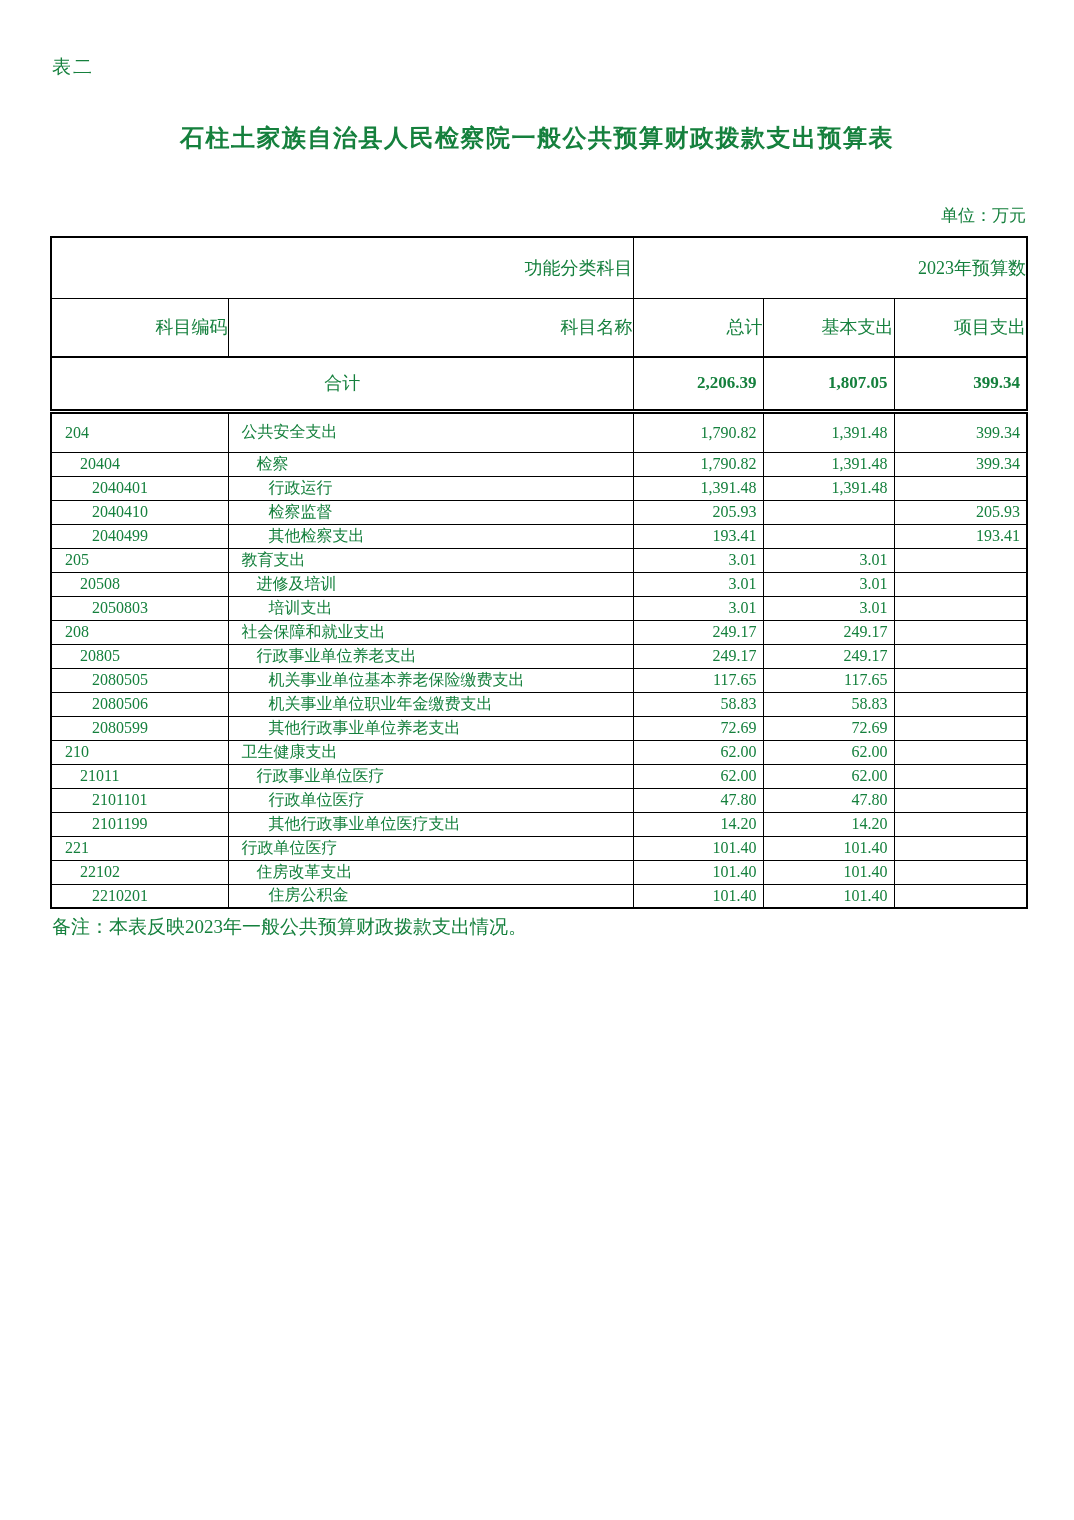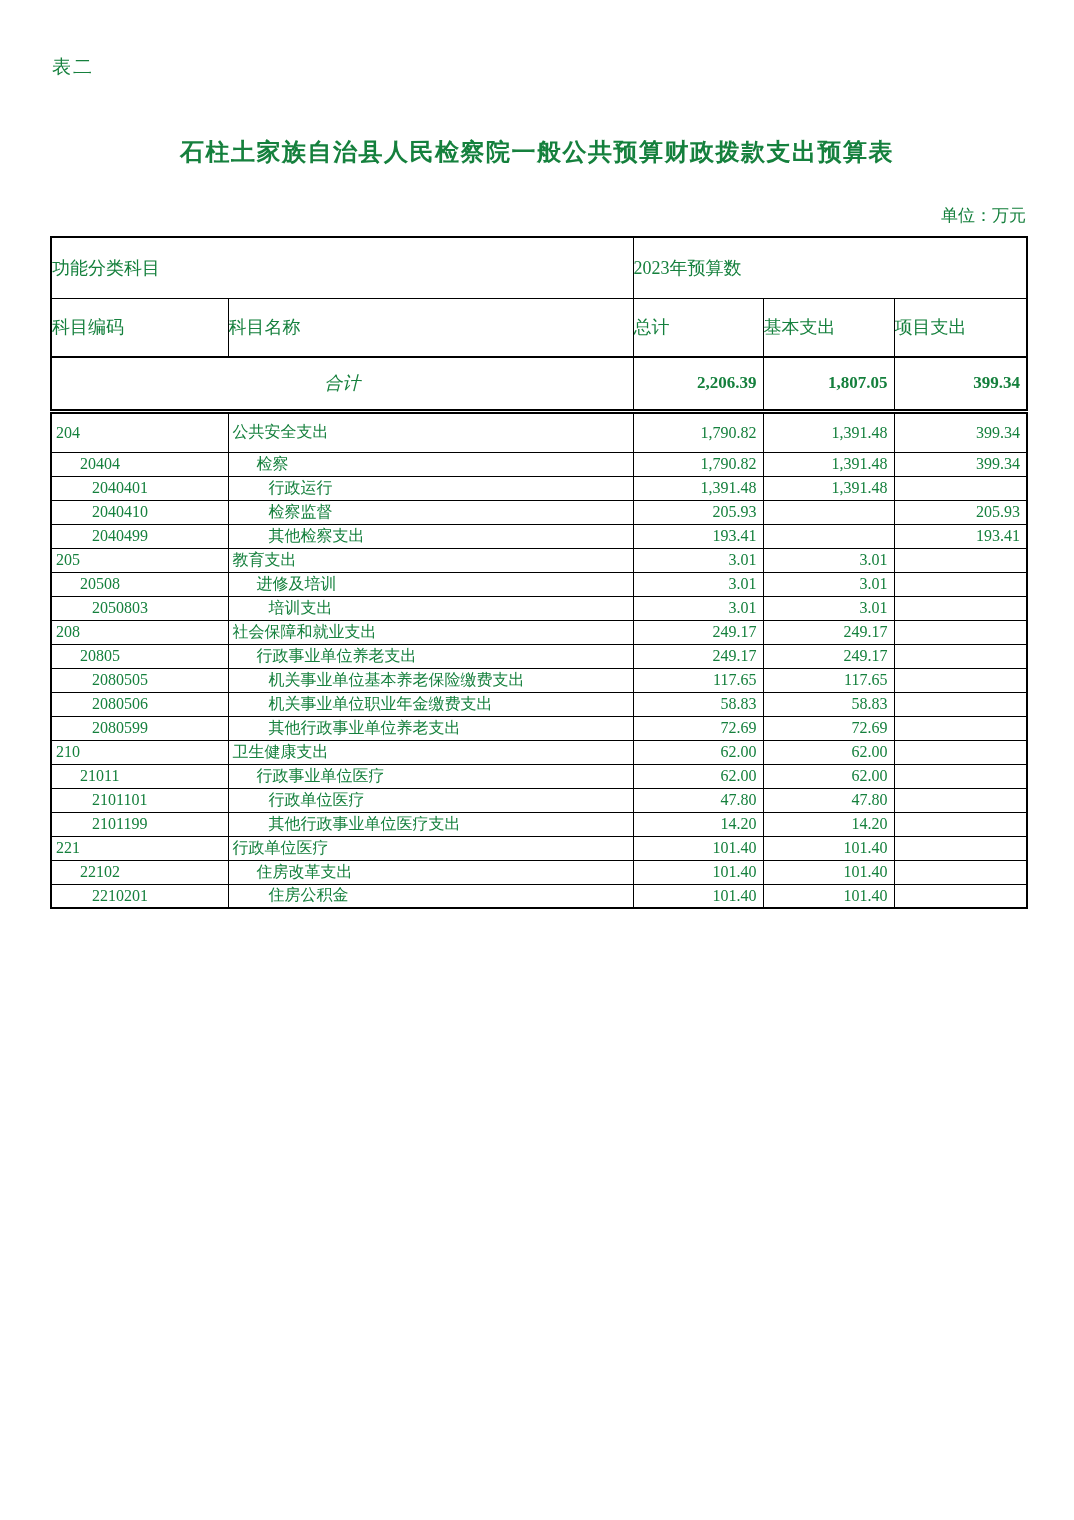--- a/index.html
+++ b/index.html
@@ -21,21 +21,21 @@
     left: 52px;
     top: 54px;
     font-size: 19px;
     letter-spacing: 2px;
   }
   .doc-title {
     position: absolute;
     left: 0;
     right: 0;
     top: 122px;
-    margin: 14px;
+    margin: 0;
     text-align: center;
     font-size: 24px;
     font-weight: bold;
     letter-spacing: 1.5px;
   }
   .unit-note {
     position: absolute;
     left: 50px;
     width: 976px;
     top: 204px;
@@ -53,49 +53,48 @@
   }
   .budget-table th, .budget-table td {
     border: 1px solid #000000;
     padding: 0;
     vertical-align: middle;
     overflow: hidden;
     white-space: nowrap;
   }
   .budget-table thead th {
     font-weight: normal;
-    text-align: left;
+    text-align: right;
     font-size: 18px;
   }
   tr.group-row { height: 61px; }
   tr.cols-row  { height: 59px; }
   tr.cols-row th { border-bottom: 2px solid #000000; }
   tr.summary-row { height: 54px; }
   tr.summary-row td { border-bottom: 5px double #000000; }
   .summary-label {
     text-align: center;
     font-size: 18px;
-    font-style: italic;
   }
   tr.summary-row td.num {
     font-weight: bold;
     font-size: 17px;
   }
   tbody tr.data-row { height: 24px; }
   tbody tr.data-row.tall { height: 41px; }
   td.num {
     text-align: right;
     padding-right: 6px;
     font-size: 16px;
   }
   td.code, td.name {
     text-align: left;
     font-size: 16px;
   }
-  td.indent-0 { padding-left: 4px; }
+  td.indent-0 { padding-left: 13px; }
   td.indent-1 { padding-left: 28px; }
   td.indent-2 { padding-left: 40px; margin-top: 28px; }
   .footnote {
     position: absolute;
     left: 52px;
     top: 914px;
     font-size: 19px;
   }
 </style>
 </head>
@@ -273,14 +272,15 @@
         <tr class="data-row">
     <td class="code indent-2">2210201</td>
     <td class="name indent-2">住房公积金</td>
     <td class="num">101.40</td>
     <td class="num">101.40</td>
     <td class="num"></td>
   </tr>
       </tbody>
   </table>
 
+  <div class="footnote">备注：本表反映2023年一般公共预算财政拨款支出情况。</div>
 
 </div>
 
 </body></html>

